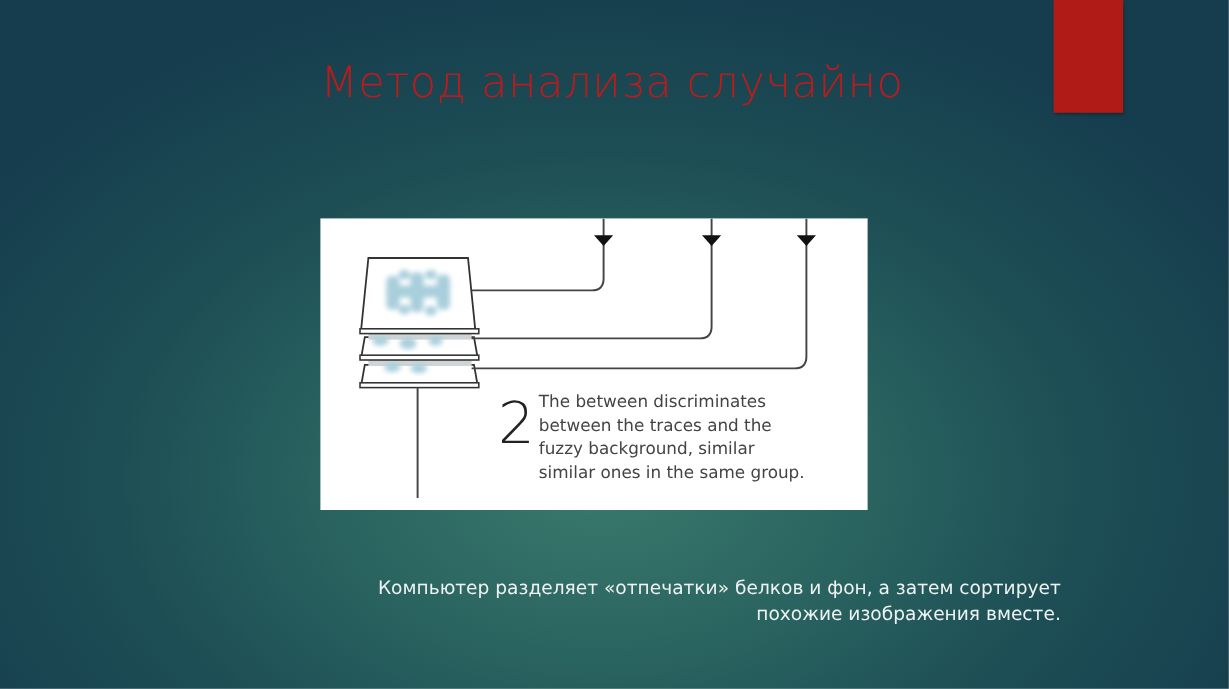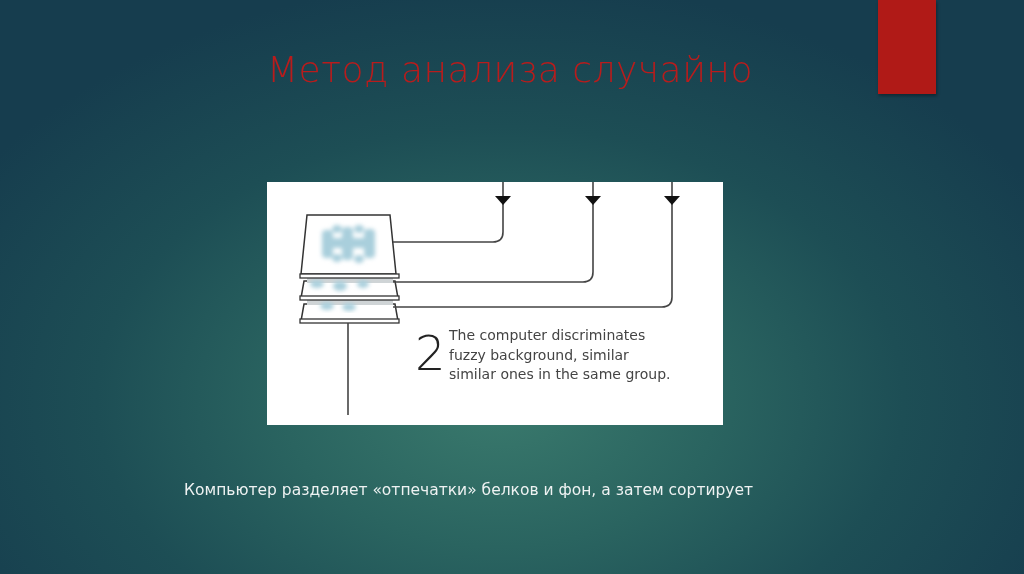--- a/index.html
+++ b/index.html
@@ -32,21 +32,21 @@
     position: absolute; left: 182px; top: 144px; width: 270px;
     font-family: "DejaVu Sans", sans-serif; font-size: 14px; line-height: 19.5px;
     color: #444;
   }
   .step-text div { white-space: nowrap; }
   .caption {
     position: absolute; left: 184px; top: 479px; width: 700px;
     color: #eef2f2; font-family: "DejaVu Sans", sans-serif;
     font-size: 15.5px; line-height: 22px;
   }
-  .caption div { white-space: nowrap; }
+  .caption div { white-space: nowrap; text-align: right; }
 </style>
 </head>
 <body>
 
 <div class="accent-bar"></div>
 
 <div class="title">
   <div>Метод анализа случайно</div>
 </div>
 
@@ -99,21 +99,23 @@
     </g>
 
     <g fill="#111">
       <polygon points="228,14 244,14 236,23"></polygon>
       <polygon points="318,14 334,14 326,23"></polygon>
       <polygon points="397,14 413,14 405,23"></polygon>
     </g>
   </svg>
   <div class="step-num">2</div>
   <div class="step-text">
-    <div>The computer discriminates</div>
+    <div>The between discriminates</div>
+    <div>between the traces and the</div>
     <div>fuzzy background, similar</div>
     <div>similar ones in the same group.</div>
   </div>
 </div>
 
 <div class="caption">
   <div>Компьютер разделяет «отпечатки» белков и фон, а затем сортирует</div>
+  <div>похожие изображения вместе.</div>
 </div>
 
 </body></html>

